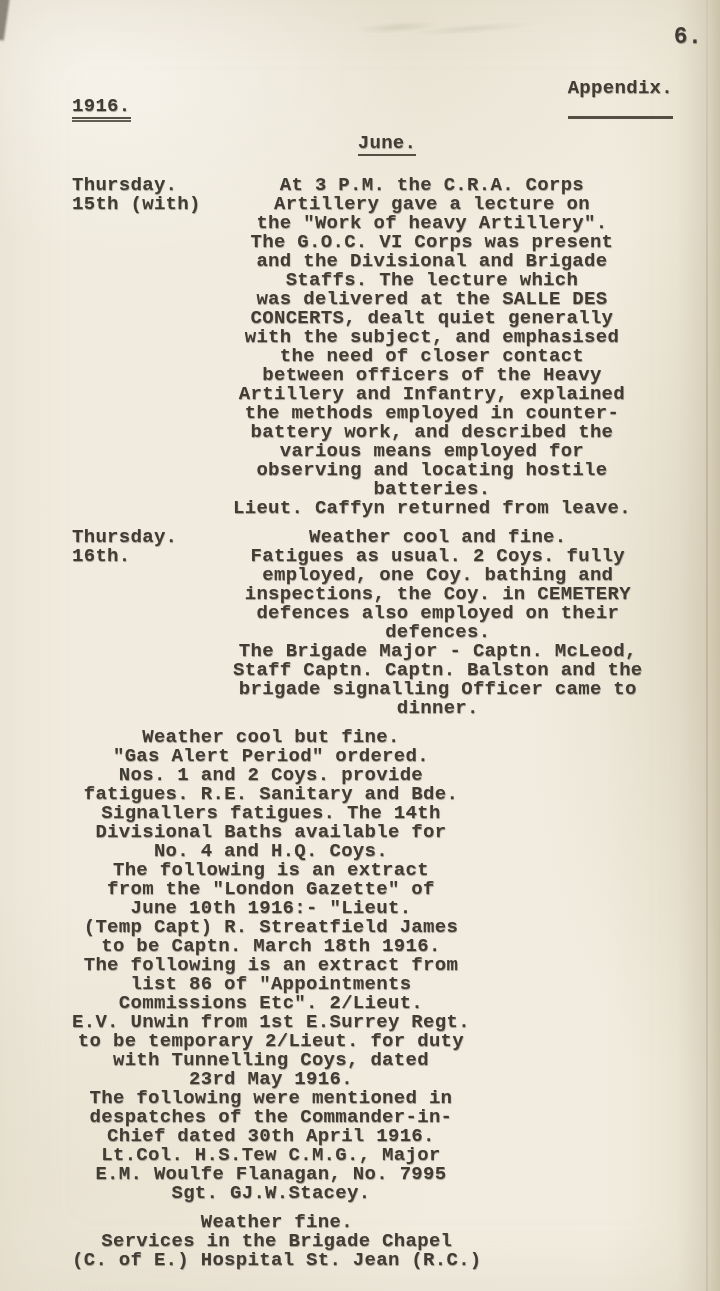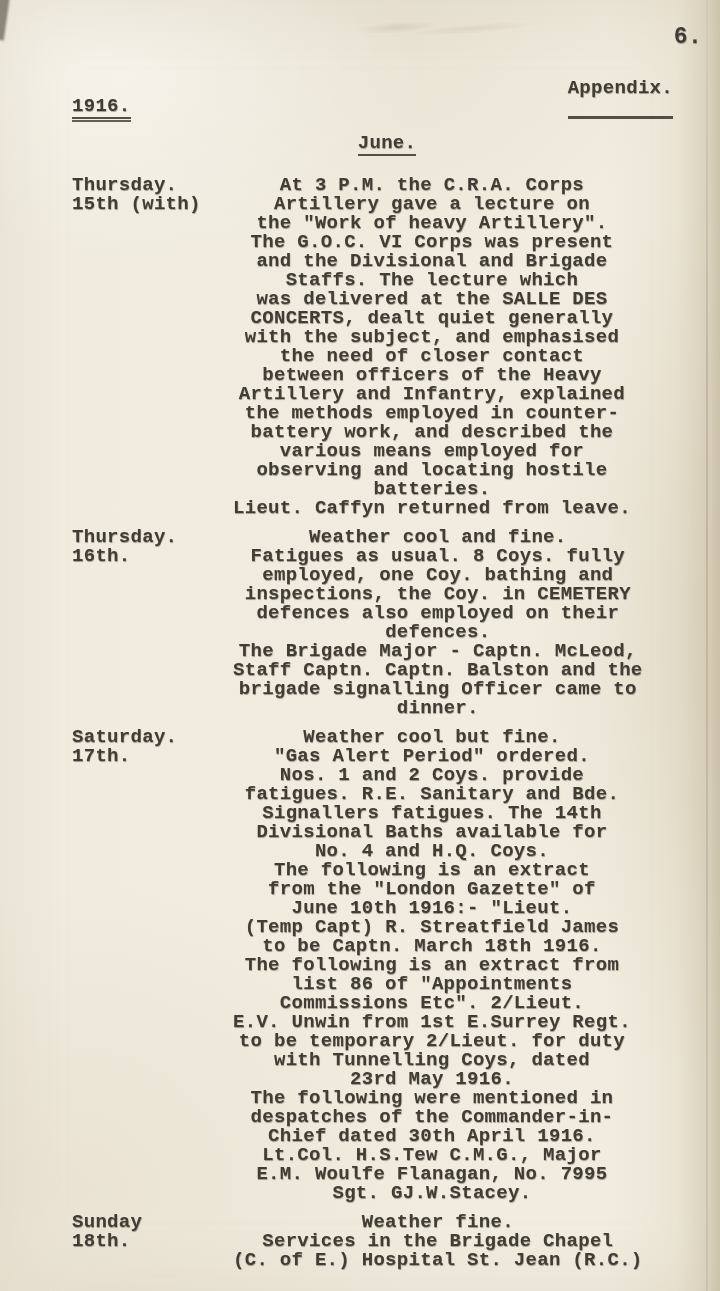--- a/index.html
+++ b/index.html
@@ -152,36 +152,32 @@
 batteries.
 Lieut. Caffyn returned from leave.</div>
       </div>
 
       <div class="entry">
         <div class="entry-datecol">
           <div>Thursday.</div>
           <div>16th.</div>
         </div>
         <div class="entry-body">Weather cool and fine.
-Fatigues as usual.  8 Coys. fully
+Fatigues as usual.  2 Coys. fully
 employed, one Coy. bathing and
 inspections, the Coy. in CEMETERY
 defences also employed on their
 defences.
 The Brigade Major - Captn. McLeod,
 Staff Captn. Captn. Balston and the
 brigade signalling Officer came to
 dinner.</div>
       </div>
 
       <div class="entry">
-        <div class="entry-datecol">
-          <div>Saturday.</div>
-          <div>17th.</div>
-        </div>
         <div class="entry-body">Weather cool but fine.
 "Gas Alert Period" ordered.
 Nos. 1 and 2 Coys. provide
 fatigues. R.E. Sanitary and Bde.
 Signallers fatigues. The 14th
 Divisional Baths available for
 No. 4 and H.Q. Coys.
 The following is an extract
 from the "London Gazette" of
 June 10th 1916:- "Lieut.
@@ -196,24 +192,20 @@
 23rd May 1916.
 The following were mentioned in
 despatches of the Commander-in-
 Chief dated 30th April 1916.
 Lt.Col. H.S.Tew C.M.G., Major
 E.M. Woulfe Flanagan, No. 7995
 Sgt. GJ.W.Stacey.</div>
       </div>
 
       <div class="entry">
-        <div class="entry-datecol">
-          <div>Sunday</div>
-          <div>18th.</div>
-        </div>
         <div class="entry-body">Weather fine.
 Services in the Brigade Chapel
 (C. of E.) Hospital St. Jean (R.C.)</div>
       </div>
 
     </div>
   </div>
 
   <div class="edge-line"></div>
 </div>

